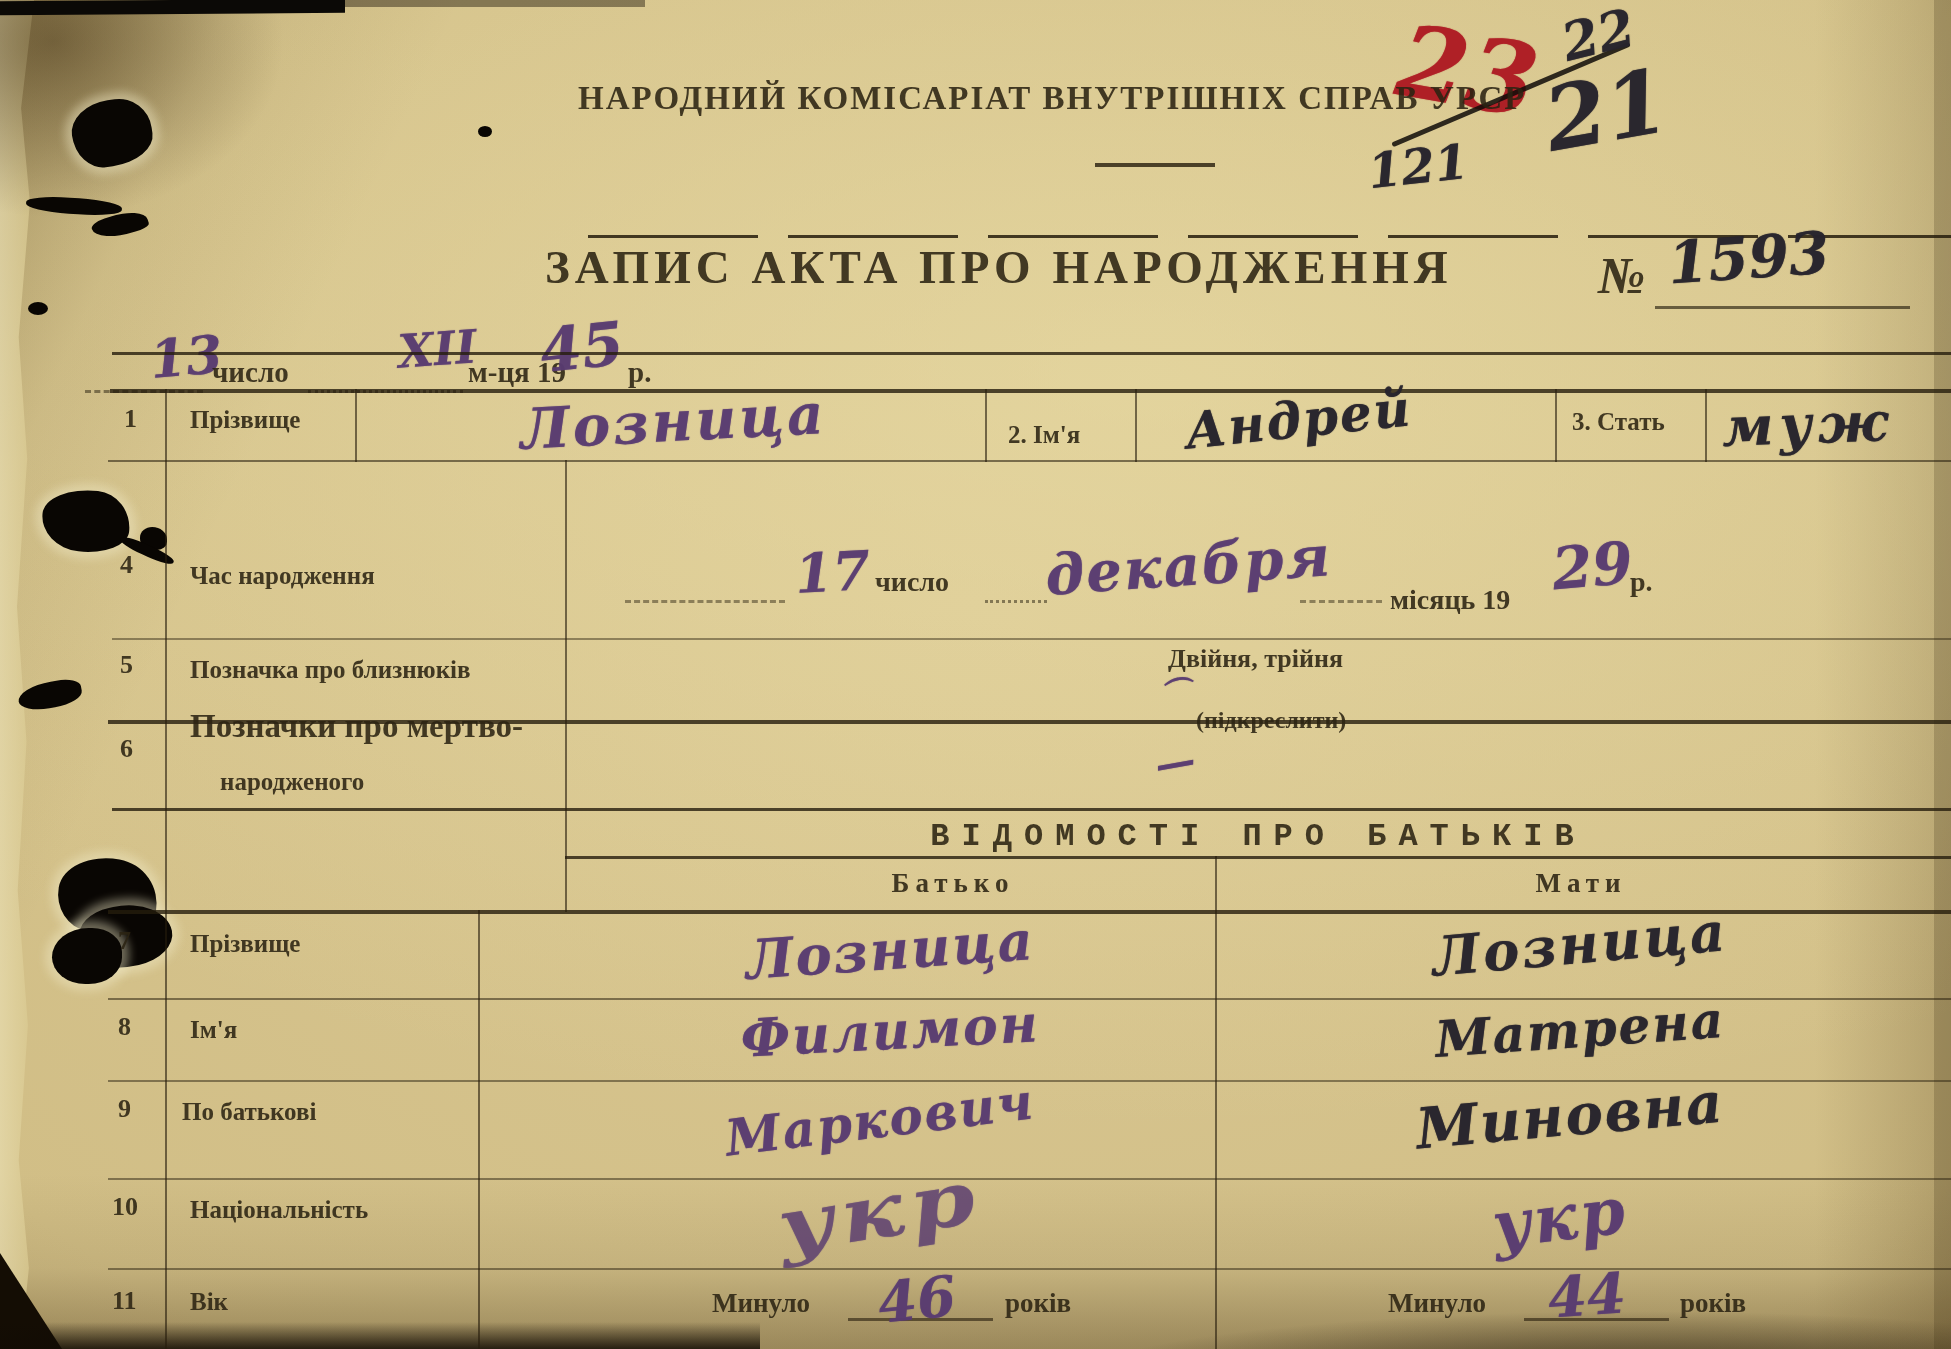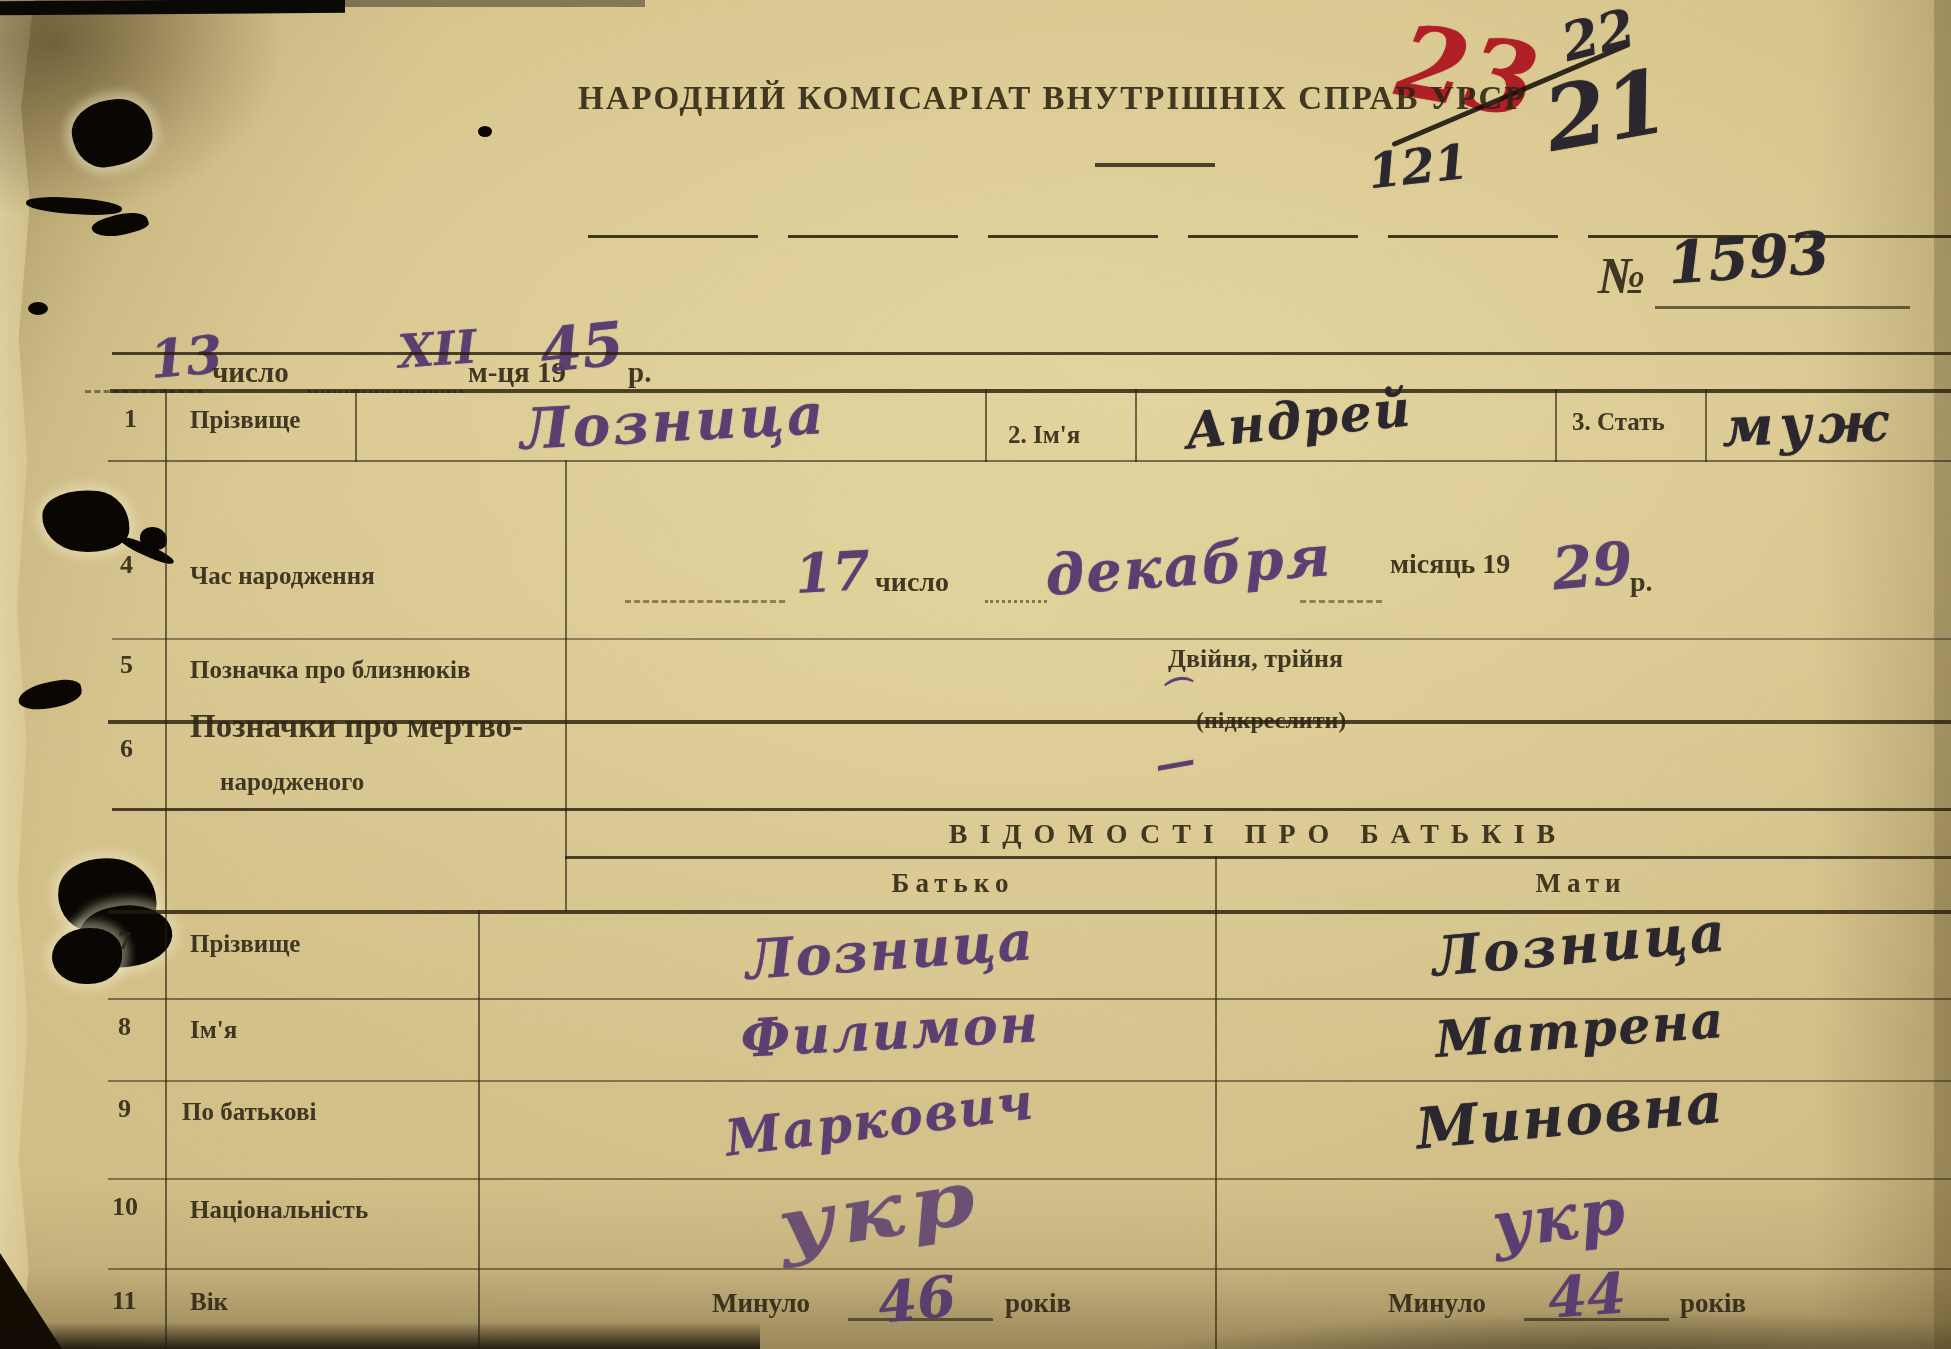--- a/index.html
+++ b/index.html
@@ -54,20 +54,21 @@
   <div class="abs hw red" style="left:1398px;top:12px;font-size:100px;transform:rotate(10deg);">23</div>
   <div class="abs" style="left:1382px;top:92px;width:258px;height:5px;background:rgba(15,12,8,0.85);transform:rotate(-23deg);border-radius:3px;"></div>
   <div class="abs hw dark" style="left:1562px;top:4px;font-size:52px;transform:rotate(-14deg);">22</div>
   <div class="abs hw dark" style="left:1545px;top:58px;font-size:88px;transform:rotate(-10deg);">21</div>
   <div class="abs hw dark" style="left:1368px;top:138px;font-size:48px;transform:rotate(-6deg);">121</div>
 
   <div class="abs pr" style="left:578px;top:80px;font-size:33px;letter-spacing:2px;">НАРОДНИЙ КОМІСАРІАТ ВНУТРІШНІХ СПРАВ УРСР</div>
   <div class="abs hl" style="left:1095px;top:163px;width:120px;height:4px;"></div>
   <div class="abs" style="left:588px;top:235px;width:1363px;height:3px;background:repeating-linear-gradient(90deg,rgba(38,29,12,0.85) 0 170px,transparent 170px 200px);"></div>
 
+  <div class="abs pr" style="left:545px;top:240px;font-size:47px;letter-spacing:5px;">ЗАПИС АКТА ПРО НАРОДЖЕННЯ</div>
   <div class="abs pr" style="left:1598px;top:246px;font-size:52px;font-style:italic;">№</div>
   <div class="abs hw dark" style="left:1668px;top:224px;font-size:58px;transform:rotate(-4deg);">1593</div>
   <div class="abs hl" style="left:1655px;top:306px;width:255px;height:3px;opacity:.8;"></div>
 
   <div class="abs hw purple" style="left:150px;top:326px;font-size:52px;transform:rotate(-5deg);">13</div>
   <div class="abs" style="left:85px;top:390px;width:118px;height:0;border-bottom:3px dashed rgba(38,29,12,0.5);"></div>
   <div class="abs pr" style="left:212px;top:356px;font-size:29px;">число</div>
   <div class="abs" style="left:308px;top:390px;width:155px;height:0;border-bottom:3px dotted rgba(38,29,12,0.55);"></div>
   <div class="abs hw purple" style="left:398px;top:322px;font-size:46px;transform:rotate(-4deg);">XII</div>
   <div class="abs pr" style="left:468px;top:356px;font-size:29px;">м-ця 19</div>
@@ -107,36 +108,36 @@
   <div class="abs hw dark" style="left:1722px;top:392px;font-size:54px;transform:rotate(-2deg);letter-spacing:6px;">муж</div>
 
   <div class="abs pr" style="left:120px;top:550px;font-size:26px;">4</div>
   <div class="abs pr" style="left:190px;top:562px;font-size:25px;">Час народження</div>
   <div class="abs" style="left:625px;top:600px;width:160px;height:0;border-bottom:3px dashed rgba(38,29,12,0.45);"></div>
   <div class="abs hw purple" style="left:795px;top:540px;font-size:54px;transform:rotate(-3deg);">17</div>
   <div class="abs pr" style="left:875px;top:566px;font-size:28px;">число</div>
   <div class="abs" style="left:985px;top:600px;width:62px;height:0;border-bottom:3px dotted rgba(38,29,12,0.5);"></div>
   <div class="abs hw purple" style="left:1045px;top:532px;font-size:56px;transform:rotate(-4deg);letter-spacing:2px;">декабря</div>
   <div class="abs" style="left:1300px;top:600px;width:82px;height:0;border-bottom:3px dashed rgba(38,29,12,0.45);"></div>
-  <div class="abs pr" style="left:1390px;top:548px;font-size:28px;">місяць 19</div>
+  <div class="abs pr" style="left:1390px;top:584px;font-size:28px;">місяць 19</div>
   <div class="abs hw purple" style="left:1552px;top:532px;font-size:58px;transform:rotate(-5deg);">29</div>
   <div class="abs pr" style="left:1630px;top:566px;font-size:28px;">р.</div>
 
   <div class="abs pr" style="left:120px;top:650px;font-size:26px;">5</div>
   <div class="abs pr" style="left:190px;top:656px;font-size:25px;">Позначка про близнюків</div>
   <div class="abs pr" style="left:1168px;top:644px;font-size:26px;">Двійня, трійня</div>
   <div class="abs hw purple" style="left:1158px;top:672px;font-size:34px;transform:rotate(-8deg);">⌒</div>
   <div class="abs pr" style="left:1196px;top:686px;font-size:24px;margin-top:21px;">(підкреслити)</div>
 
   <div class="abs pr" style="left:120px;top:734px;font-size:26px;">6</div>
   <div class="abs pr" style="left:190px;top:708px;font-size:33px;">Позначки про мертво-</div>
   <div class="abs pr" style="left:220px;top:768px;font-size:25px;">народженого</div>
   <div class="abs hw purple" style="left:1155px;top:738px;font-size:40px;transform:rotate(-10deg);">—</div>
 
-  <div class="abs pr ctr" style="left:565px;top:818px;width:1386px;font-size:28px;letter-spacing:12px;">ВІДОМОСТІ ПРО БАТЬКІВ</div>
+  <div class="abs pr ctr" style="left:565px;top:818px;width:1386px;font-size:32px;letter-spacing:12px;font-family:Liberation Mono, monospace;">ВІДОМОСТІ ПРО БАТЬКІВ</div>
   <div class="abs pr ctr" style="left:565px;top:868px;width:776px;font-size:27px;letter-spacing:6px;">Батько</div>
   <div class="abs pr ctr" style="left:1215px;top:868px;width:732px;font-size:27px;letter-spacing:6px;">Мати</div>
 
   <div class="abs pr" style="left:118px;top:926px;font-size:26px;">7</div>
   <div class="abs pr" style="left:190px;top:930px;font-size:25px;">Прізвище</div>
   <div class="abs hw purple ctr" style="left:640px;top:918px;width:500px;font-size:54px;transform:rotate(-4deg);letter-spacing:2px;">Лозница</div>
   <div class="abs hw dark ctr" style="left:1330px;top:912px;width:500px;font-size:54px;transform:rotate(-5deg);letter-spacing:3px;">Лозница</div>
 
   <div class="abs pr" style="left:118px;top:1012px;font-size:26px;">8</div>
   <div class="abs pr" style="left:190px;top:1016px;font-size:25px;">Ім'я</div>

